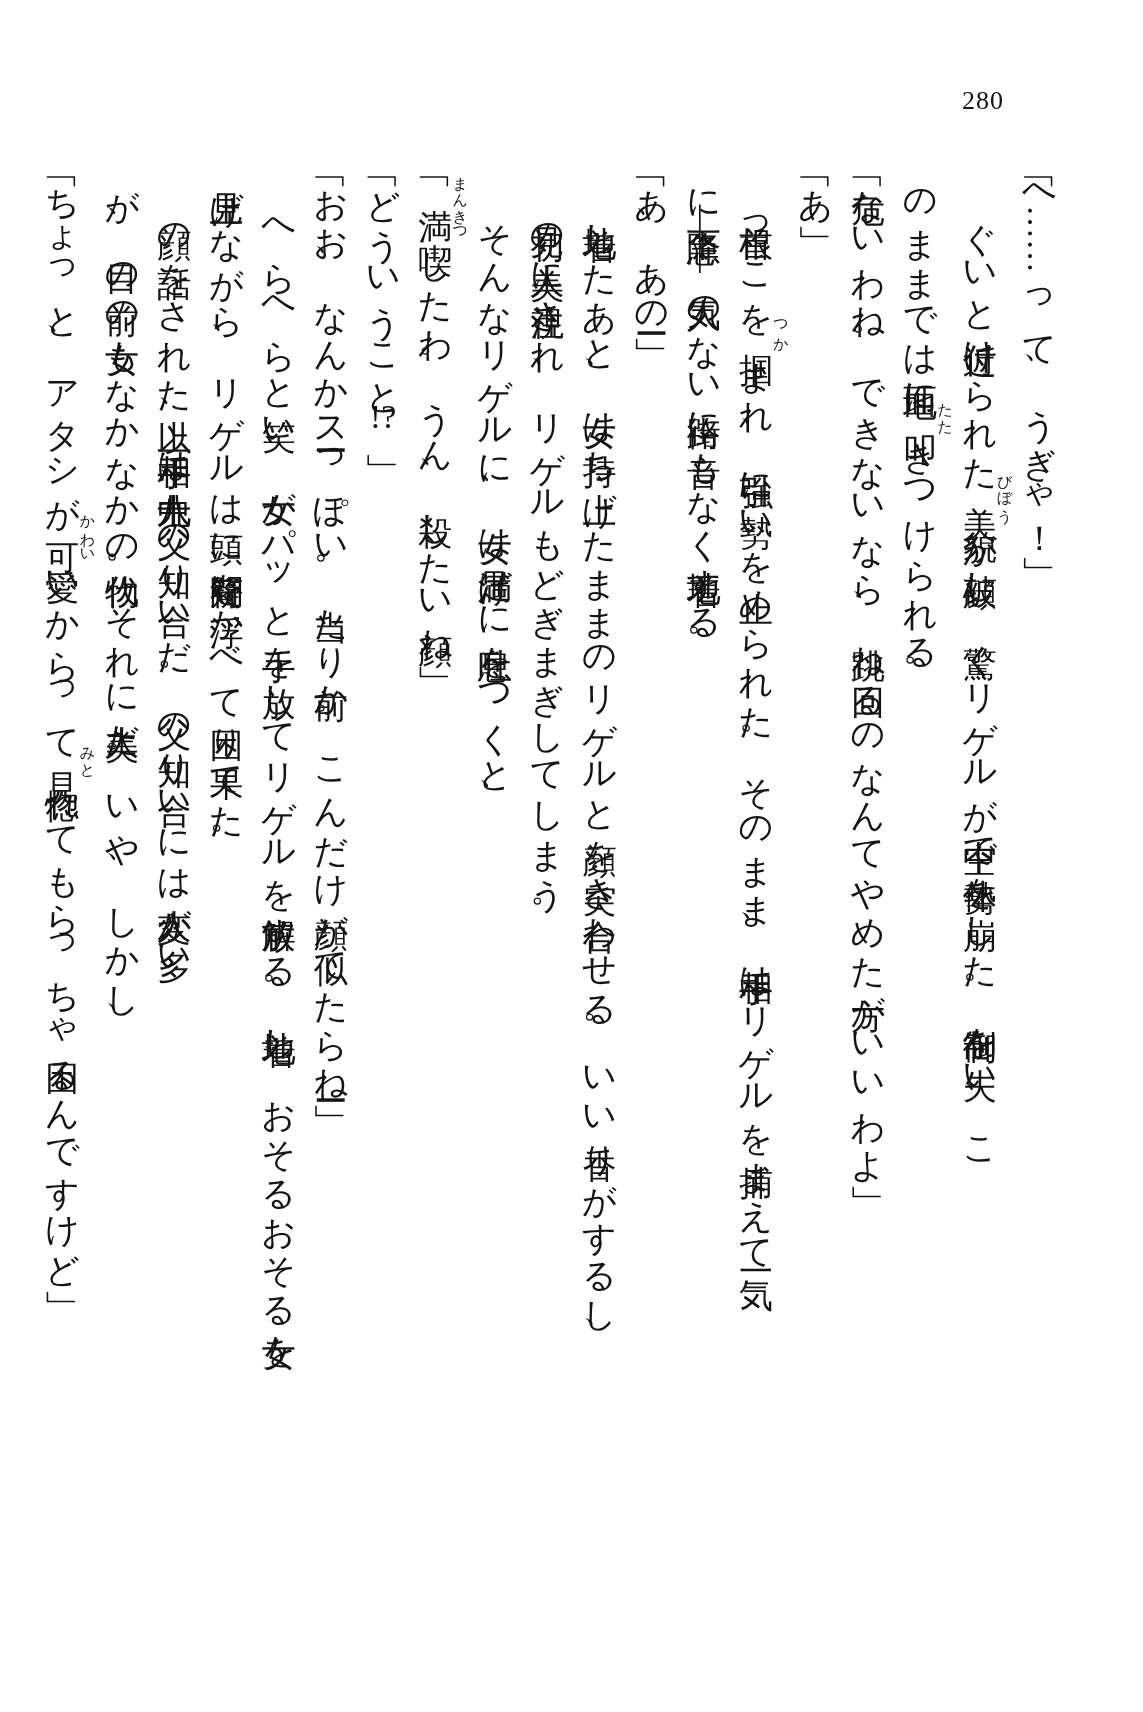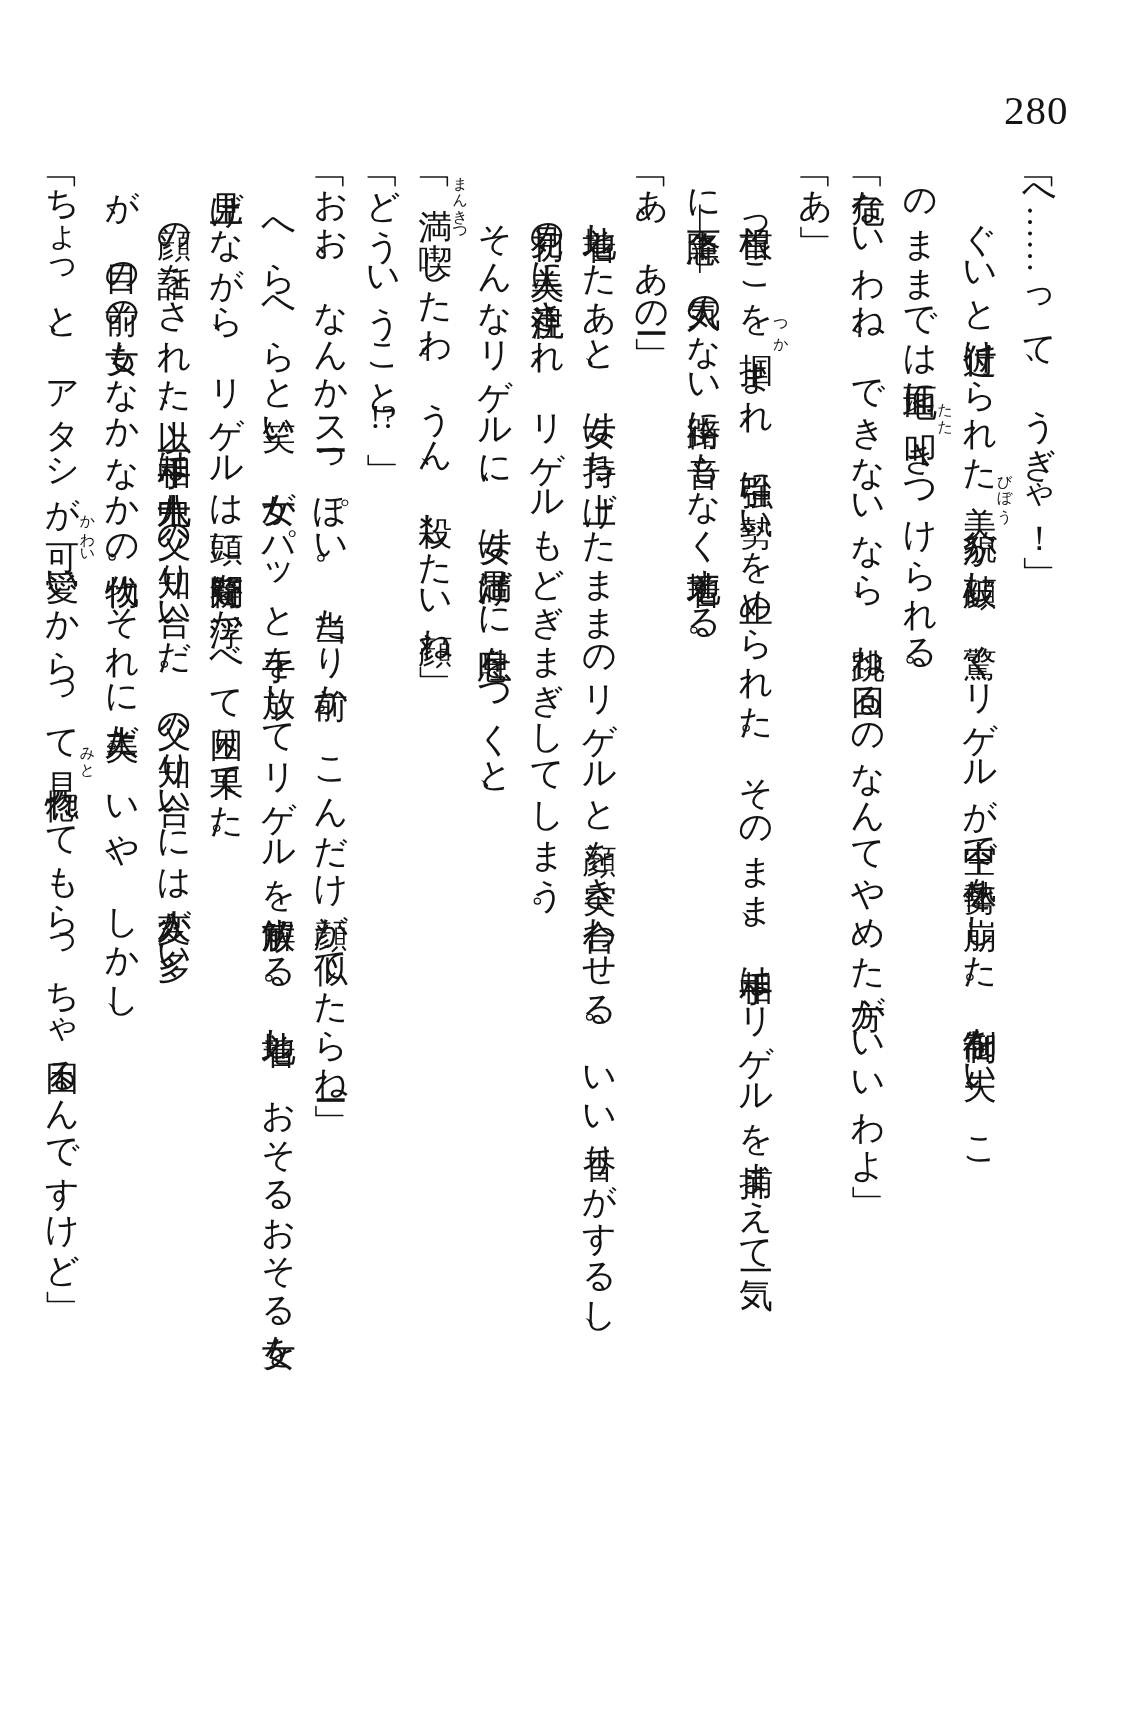--- a/index.html
+++ b/index.html
@@ -12,22 +12,22 @@
     width: 1143px;
     height: 1712px;
     background: #ffffff;
     overflow: hidden;
     font-family: "Liberation Serif", "DejaVu Serif", serif;
     color: #141414;
   }
   .page-number {
     position: absolute;
     top: 86px;
-    left: 1004px;
-    font-size: 41px;
+    left: 962px;
+    font-size: 26px;
     letter-spacing: 1px;
     color: #141414;
     text-align: right;
   }
   .text-area {
     position: absolute;
     top: 166px;
     right: 78px;
     width: 994px;
     height: 1500px;

